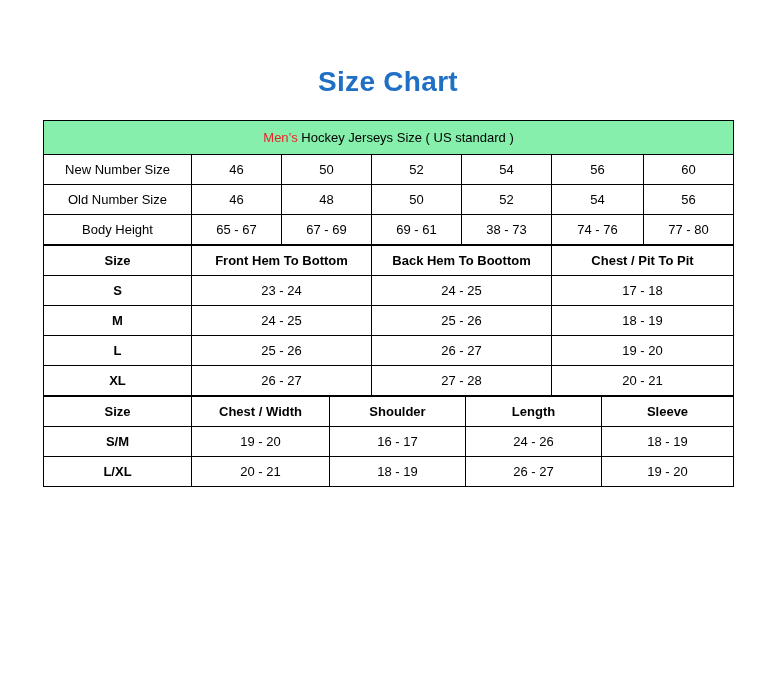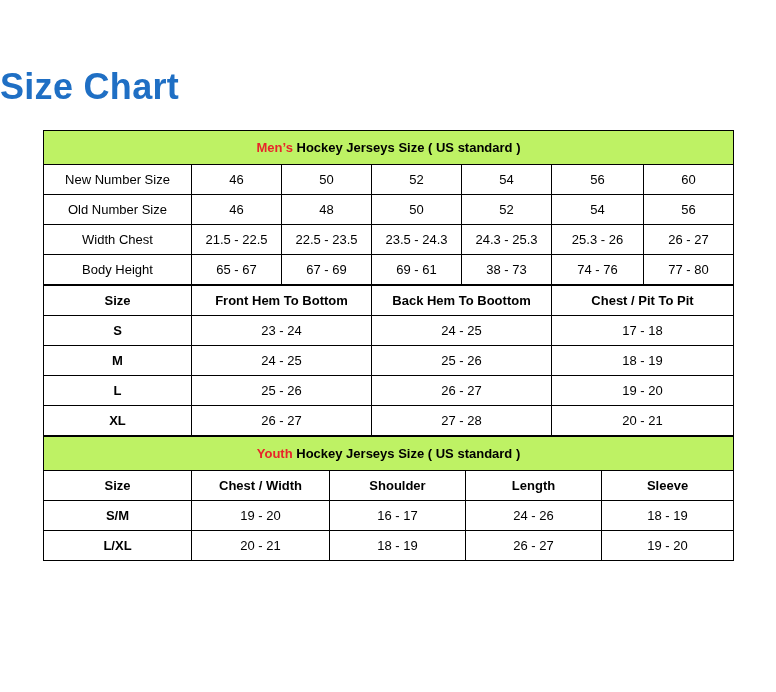--- a/index.html
+++ b/index.html
@@ -14,22 +14,23 @@
     color: #000000;
     overflow: hidden;
   }
   .page {
     position: relative;
     width: 776px;
     height: 692px;
     box-sizing: border-box;
   }
   .title {
+    text-align: center;
     color: #1f6fc4;
-    font-size: 36px;
+    font-size: 28px;
     font-weight: bold;
     padding-top: 66px;
     letter-spacing: 0.3px;
   }
   .chart-wrap {
     margin: 22px auto 0 auto;
     width: 690px;
   }
   table.size-table {
     border-collapse: collapse;
@@ -38,22 +39,22 @@
   }
   table.size-table td {
     border: 1px solid #000000;
     text-align: center;
     vertical-align: middle;
     font-size: 13px;
     height: 25px;
     padding: 2px 2px;
   }
   .section-head {
-    background: #bef264;
-    font-weight: bold;
+    background: #86efac;
+    font-weight: normal;
     font-size: 14.5px;
     height: 29px !important;
   }
   .section-head .accent {
     color: #e8252a;
   }
   .colhead {
     font-weight: bold;
   }
   .rowlabel {
@@ -96,29 +97,20 @@
           <td>60</td>
         </tr>
         <tr>
           <td class="rowlabel">Old Number Size</td>
           <td>46</td>
           <td>48</td>
           <td>50</td>
           <td>52</td>
           <td>54</td>
           <td>56</td>
-        </tr>
-        <tr>
-          <td class="rowlabel">Width Chest</td>
-          <td>21.5 - 22.5</td>
-          <td>22.5 - 23.5</td>
-          <td>23.5 - 24.3</td>
-          <td>24.3 - 25.3</td>
-          <td>25.3 - 26</td>
-          <td>26 - 27</td>
         </tr>
         <tr>
           <td class="rowlabel">Body Height</td>
           <td>65 - 67</td>
           <td>67 - 69</td>
           <td>69 - 61</td>
           <td>38 - 73</td>
           <td>74 - 76</td>
           <td>77 - 80</td>
         </tr>
@@ -169,23 +161,20 @@
     <table class="size-table">
       <colgroup>
         <col style="width:148px">
         <col style="width:138px">
         <col style="width:136px">
         <col style="width:136px">
         <col style="width:132px">
       </colgroup>
       <tbody>
         <tr>
-          <td class="section-head" colspan="5"><span class="accent">Youth</span><span> Hockey Jerseys Size ( US standard )</span></td>
-        </tr>
-        <tr>
           <td class="colhead">Size</td>
           <td class="colhead">Chest / Width</td>
           <td class="colhead">Shoulder</td>
           <td class="colhead">Length</td>
           <td class="colhead">Sleeve</td>
         </tr>
         <tr>
           <td class="bold-cell">S/M</td>
           <td>19 - 20</td>
           <td>16 - 17</td>

